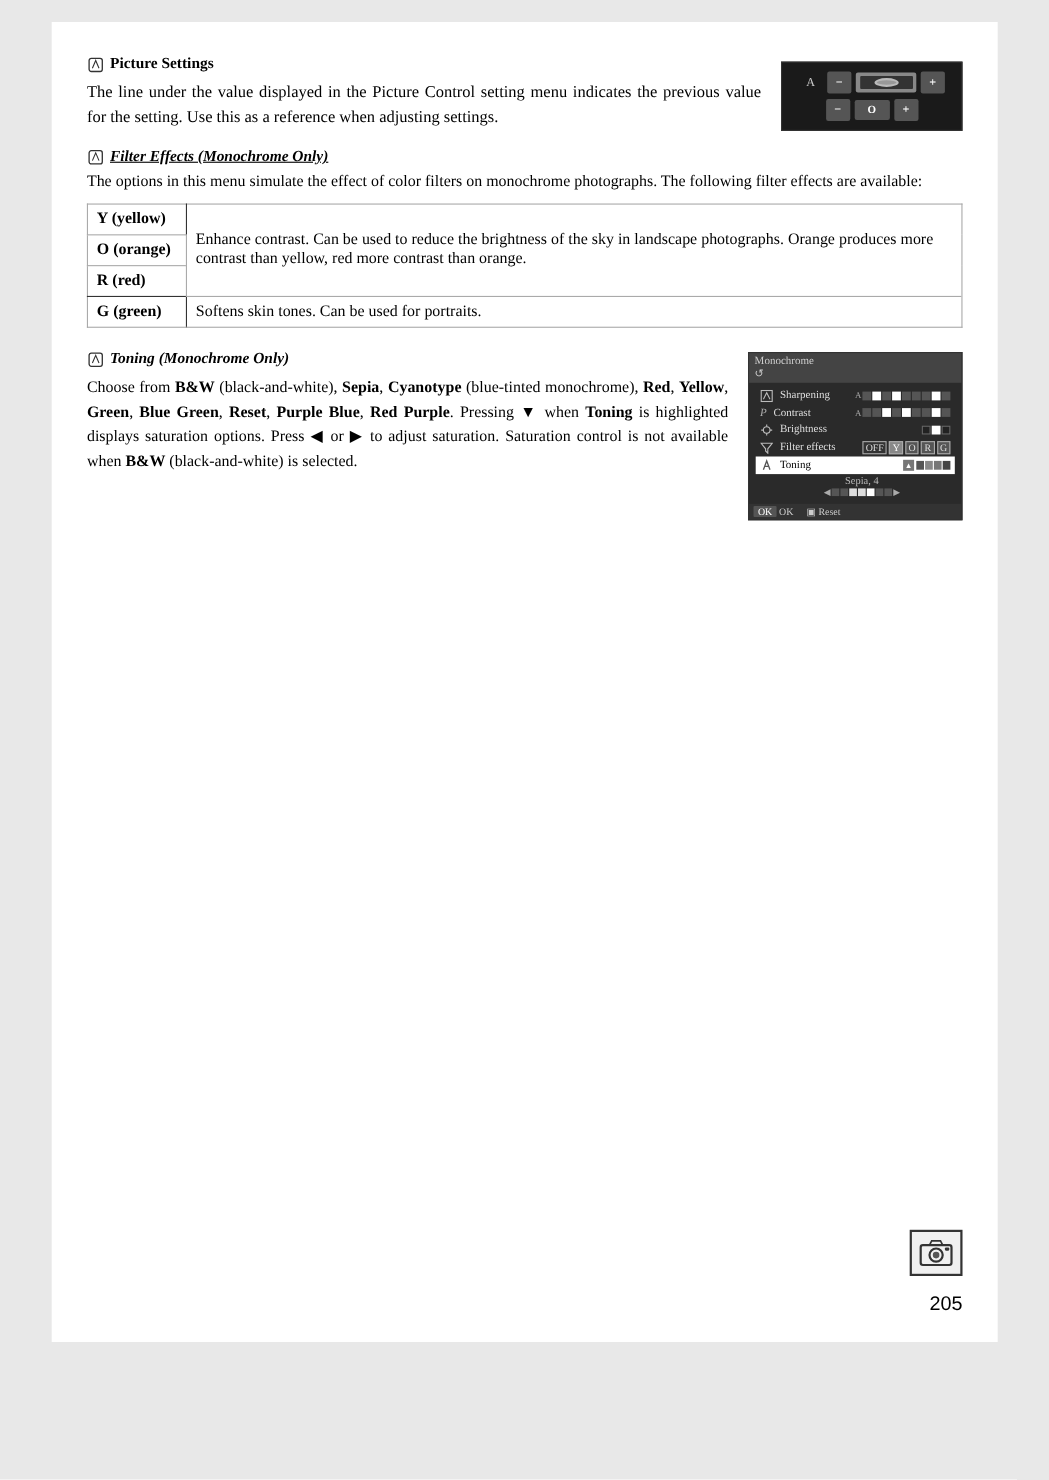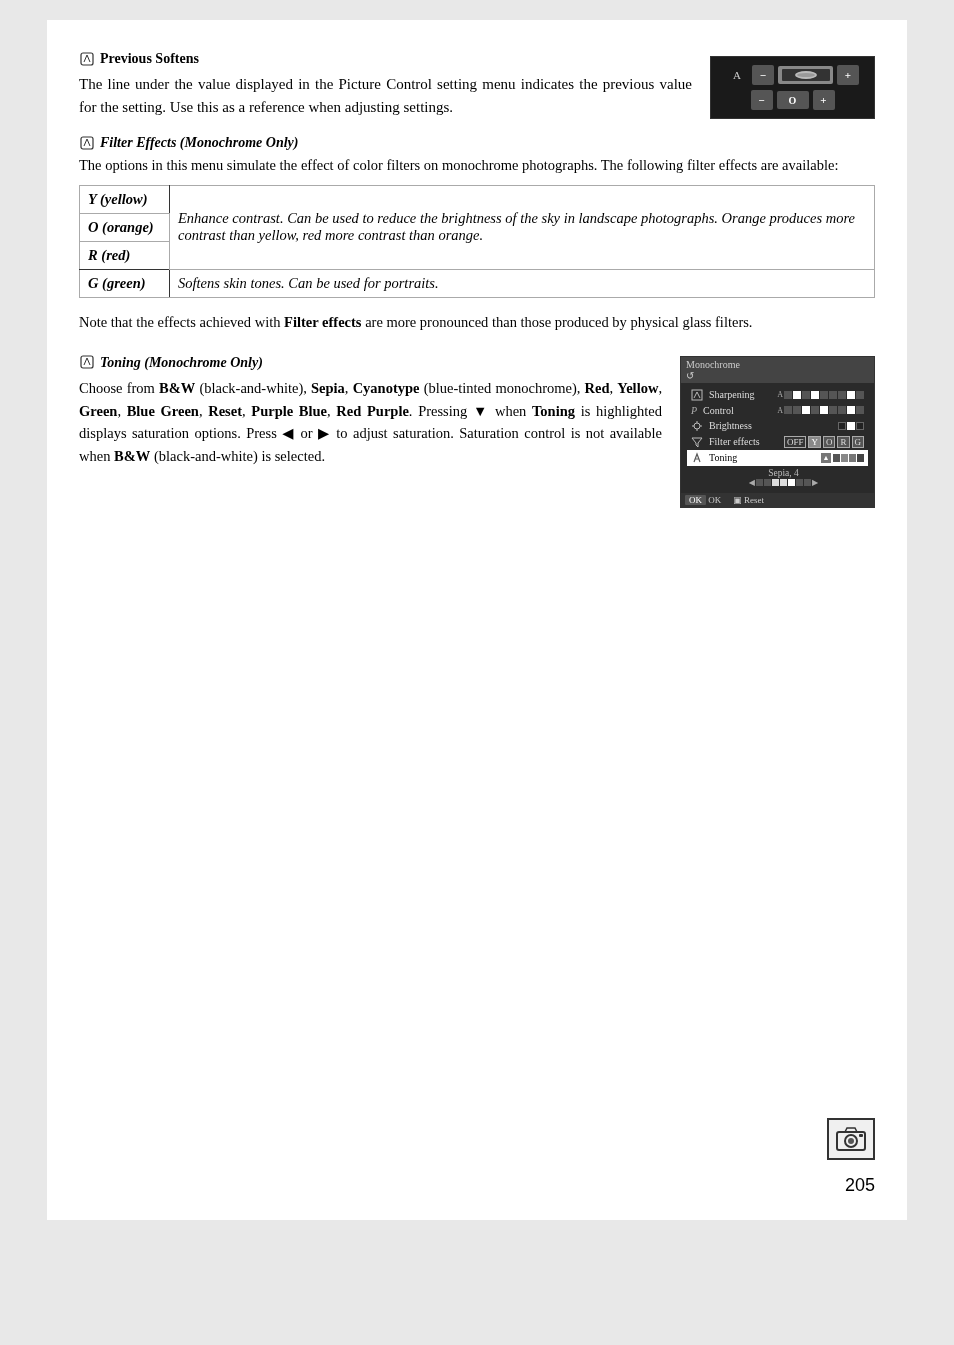--- a/index.html
+++ b/index.html
@@ -90,21 +90,20 @@
       width: 100%;
       border-collapse: collapse;
       margin-bottom: 14px;
       border: 1.5px solid #333;
     }
     .filter-table td {
       padding: 5px 8px;
       font-size: 14.5px;
       vertical-align: top;
       border: 1px solid #aaa;
-      font-style: italic;
     }
     .filter-table td:first-child {
       font-weight: bold;
       white-space: nowrap;
       width: 90px;
       border-right: 1.5px solid #333;
     }
     .filter-table tr:nth-child(1) td { border-bottom: none; }
     .filter-table tr:nth-child(2) td { border-top: none; border-bottom: none; }
     .filter-table tr:nth-child(3) td { border-top: none; border-bottom: 1.5px solid #333; }
@@ -250,21 +249,21 @@
 
 <div class="page">
 
   <div class="section top-section">
     <div class="top-text">
       <div class="section-heading">
         <svg class="pencil-icon" viewBox="0 0 16 16" fill="none" xmlns="http://www.w3.org/2000/svg">
           <rect x="2" y="2" width="12" height="12" rx="2" stroke="#333" stroke-width="1.2" fill="none"></rect>
           <path d="M5 11 L8 4 L11 11" stroke="#333" stroke-width="1" fill="none"></path>
         </svg>
-        <span>Previous Softens</span>
+        <span>Picture Settings</span>
       </div>
       <p>The line under the value displayed in the Picture Control setting menu indicates the previous value for the setting. Use this as a reference when adjusting settings.</p>
     </div>
 
     <div class="control-image">
       <div class="control-row">
         <span class="ctrl-label">A</span>
         <span class="ctrl-btn">−</span>
         <div style="width:55px; height:18px; background:#888; border-radius:2px; display:flex; align-items:center; justify-content:center;">
           <div style="width:48px; height:12px; background:#333; border-radius:1px; display:flex; align-items:center; justify-content:center;">
@@ -282,21 +281,21 @@
       </div>
     </div>
   </div>
 
   <div class="section">
     <div class="section-heading">
       <svg class="pencil-icon" viewBox="0 0 16 16" fill="none" xmlns="http://www.w3.org/2000/svg">
         <rect x="2" y="2" width="12" height="12" rx="2" stroke="#333" stroke-width="1.2" fill="none"></rect>
         <path d="M5 11 L8 4 L11 11" stroke="#333" stroke-width="1" fill="none"></path>
       </svg>
-      <span style="font-style:italic;">Filter Effects (Monochrome Only)</span>
+      <span style="font-style:italic;text-decoration:underline;">Filter Effects (Monochrome Only)</span>
     </div>
     <p style="margin-bottom:8px; font-size:14.5px; line-height:1.5;">The options in this menu simulate the effect of color filters on monochrome photographs. The following filter effects are available:</p>
 
     <table class="filter-table">
       <tbody>
           <tr>
         <td style="border-bottom:1px solid #aaa;"><b>Y</b> (yellow)</td>
         <td rowspan="3" class="merged-right">Enhance contrast. Can be used to reduce the brightness of the sky in landscape photographs. Orange produces more contrast than yellow, red more contrast than orange.</td>
       </tr>
       <tr>
@@ -305,21 +304,20 @@
       <tr>
         <td style="border-top:1px solid #aaa;"><b>R</b> (red)</td>
       </tr>
       <tr>
         <td><b>G</b> (green)</td>
         <td>Softens skin tones. Can be used for portraits.</td>
       </tr>
     </tbody>
       </table>
 
-    <p class="note-text">Note that the effects achieved with <b>Filter effects</b> are more pronounced than those produced by physical glass filters.</p>
   </div>
 
   <div class="section toning-section">
     <div class="toning-text">
       <div class="section-heading">
         <svg class="pencil-icon" viewBox="0 0 16 16" fill="none" xmlns="http://www.w3.org/2000/svg">
           <rect x="2" y="2" width="12" height="12" rx="2" stroke="#333" stroke-width="1.2" fill="none"></rect>
           <path d="M5 11 L8 4 L11 11" stroke="#333" stroke-width="1" fill="none"></path>
         </svg>
         <span style="font-style:italic;">Toning (Monochrome Only)</span>
@@ -360,21 +358,21 @@
             <div class="bar-seg" style="background:#555;"></div>
             <div class="bar-seg" style="background:#555;"></div>
             <div class="bar-seg active"></div>
             <div class="bar-seg" style="background:#555;"></div>
           </div>
         </div>
 
         <div class="toning-row">
           <div class="icon-row">
             <span style="color:#aaa; font-size:10px; font-style:italic;">P</span>
-            <span style="color:#ddd; font-size:10px;">Control</span>
+            <span style="color:#ddd; font-size:10px;">Contrast</span>
           </div>
           <div class="toning-bar">
             <span style="color:#aaa; font-size:8px;">A</span>
             <div class="bar-seg" style="background:#555;"></div>
             <div class="bar-seg" style="background:#555;"></div>
             <div class="bar-seg active"></div>
             <div class="bar-seg" style="background:#555;"></div>
             <div class="bar-seg active"></div>
             <div class="bar-seg" style="background:#555;"></div>
             <div class="bar-seg" style="background:#555;"></div>

